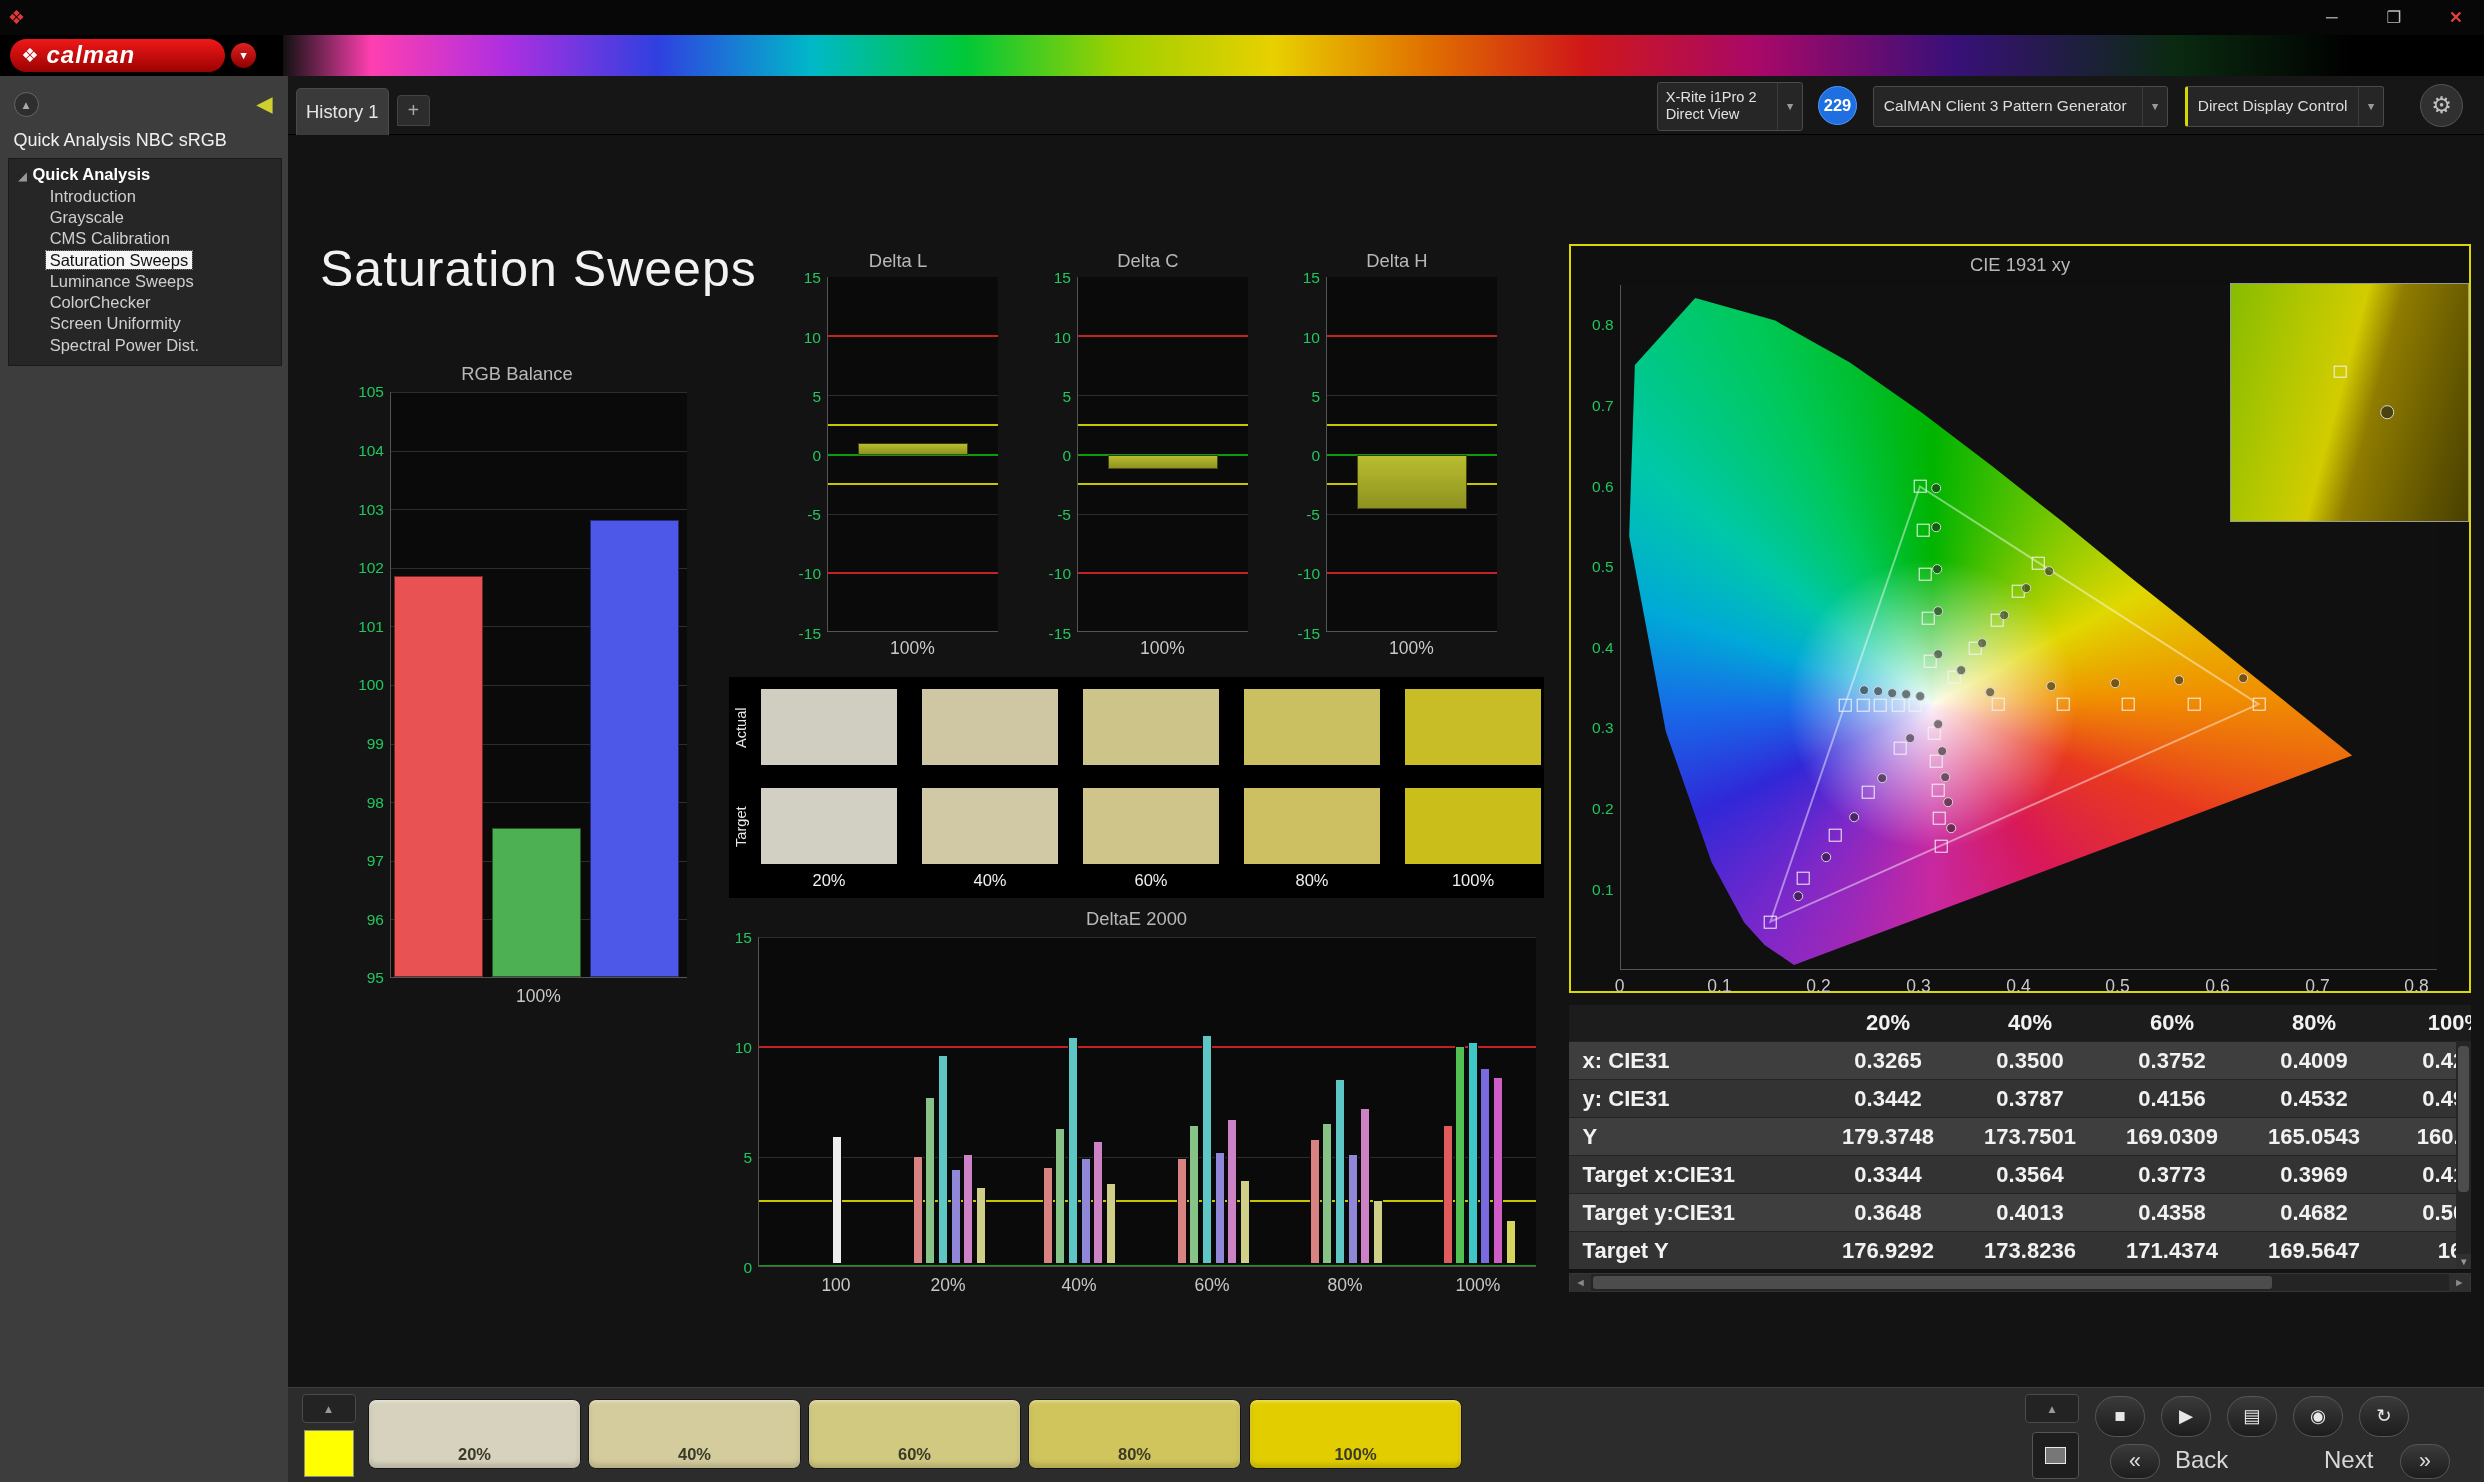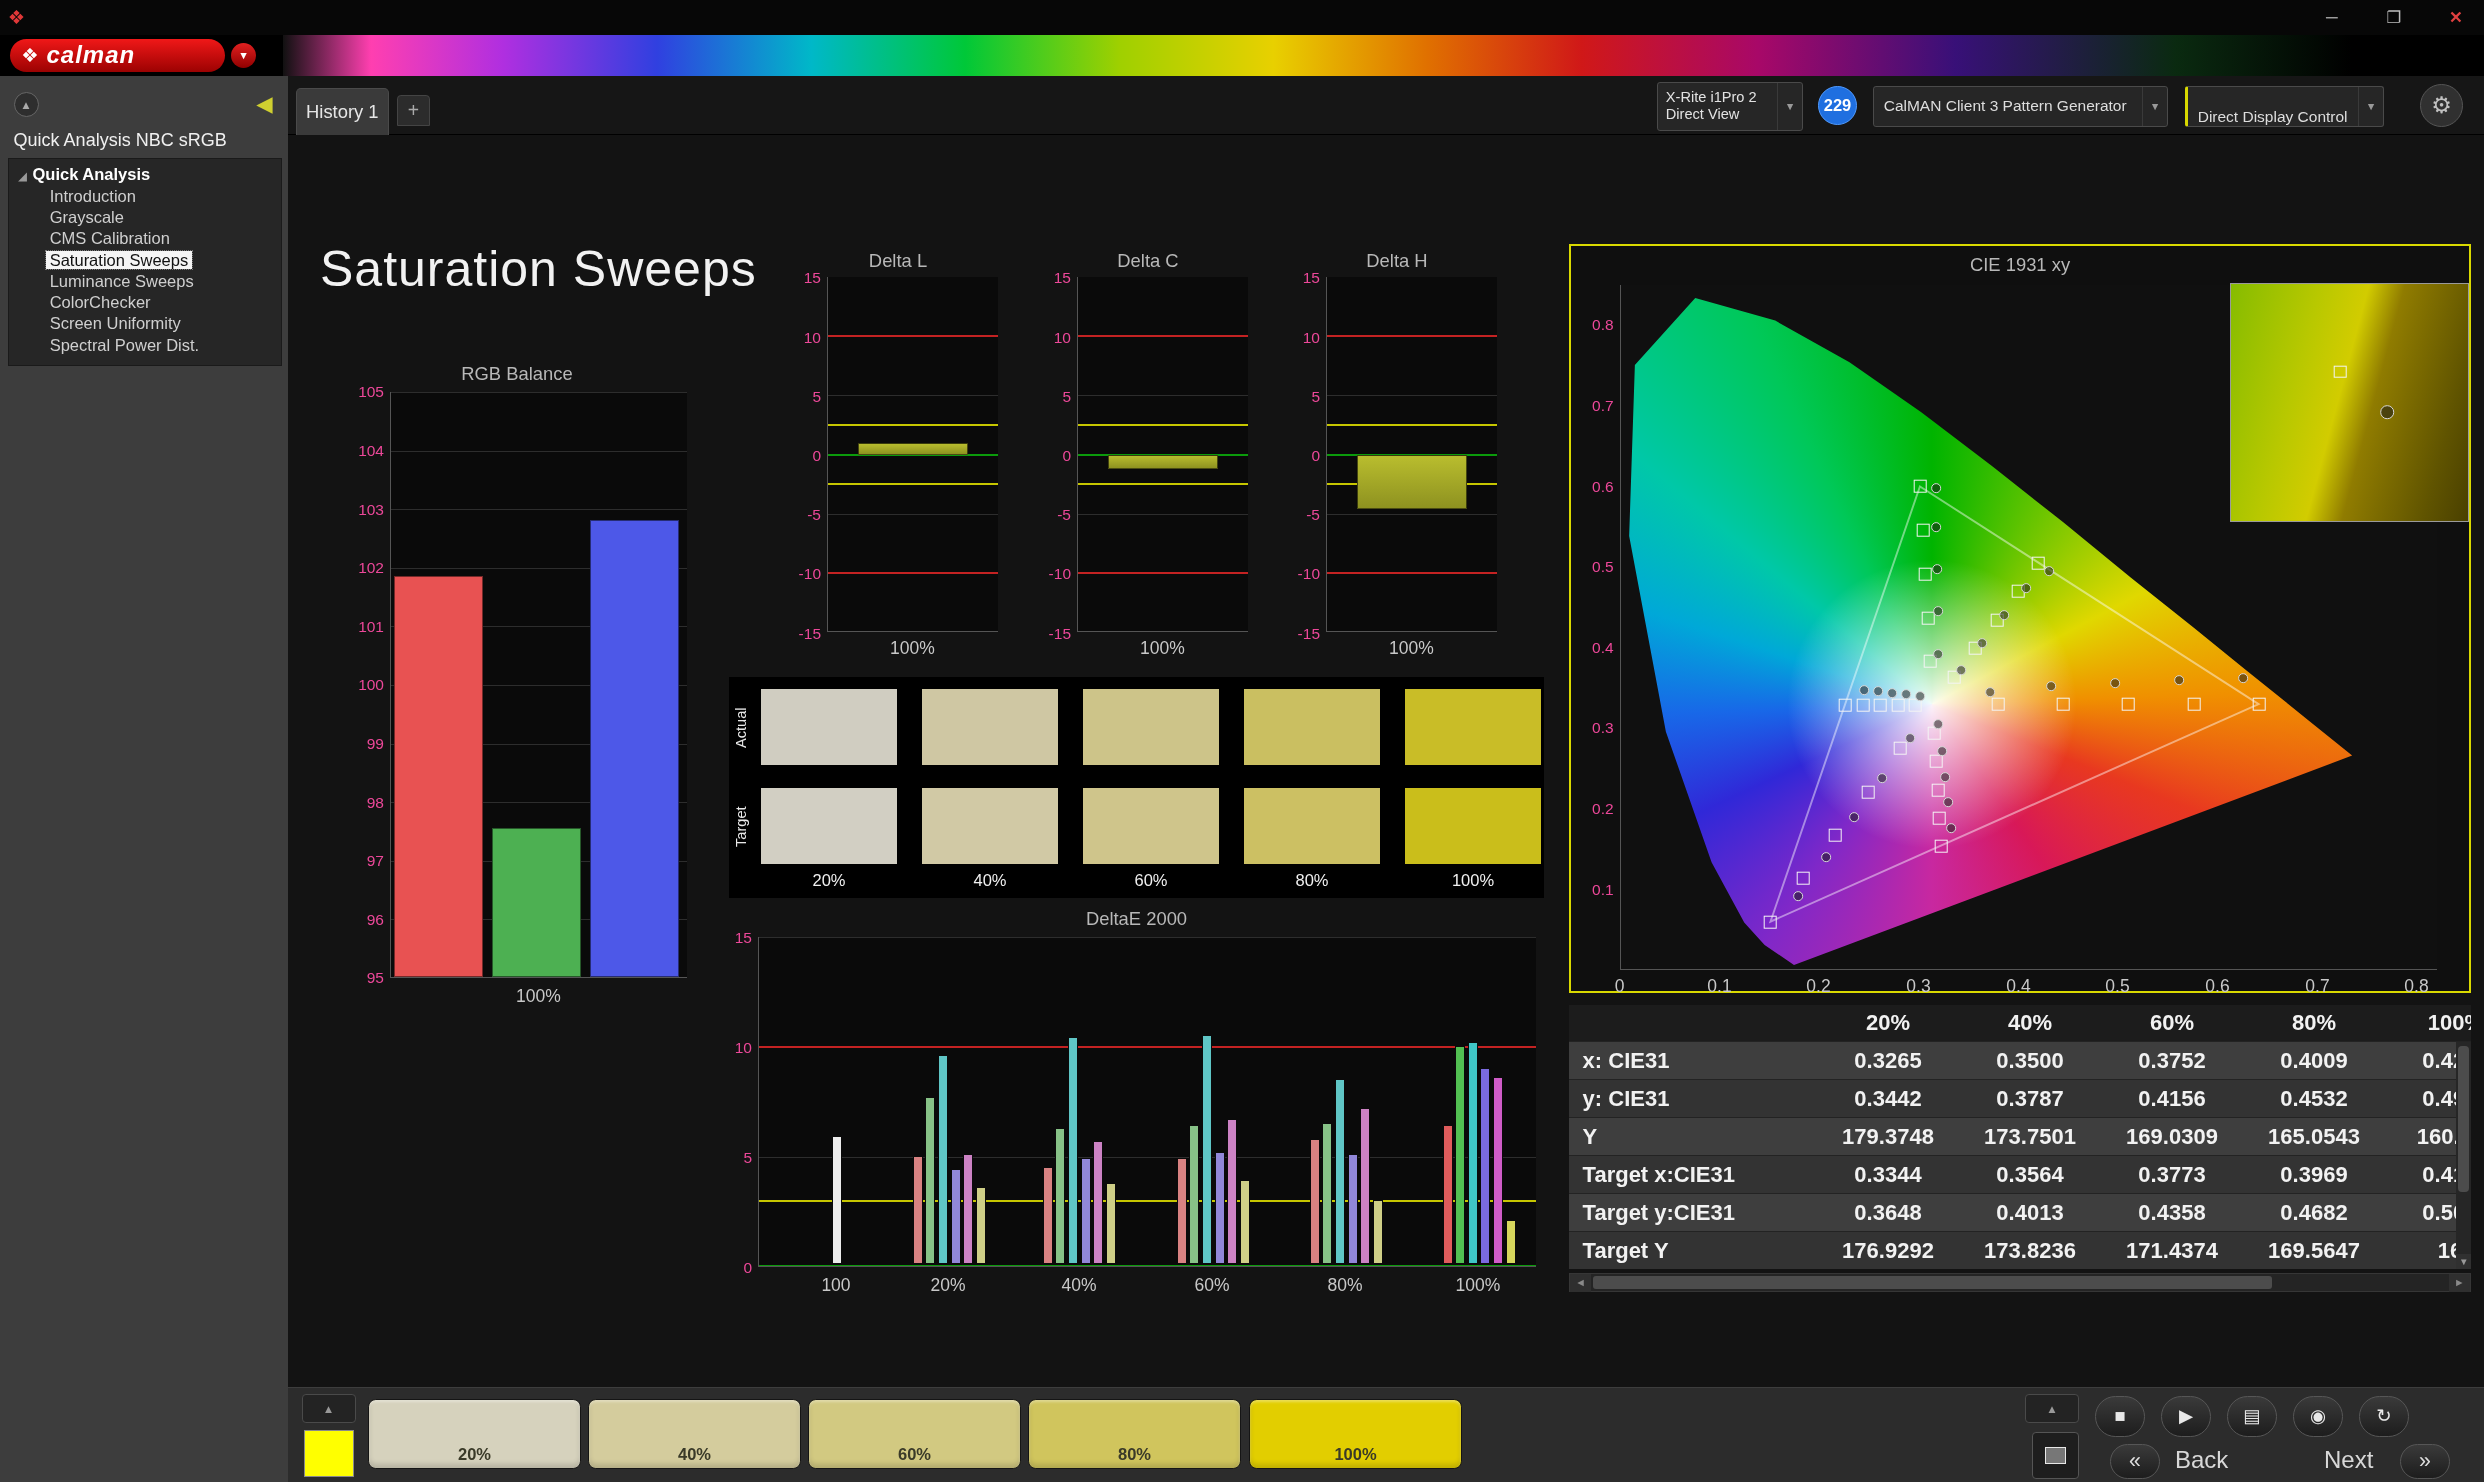--- a/index.html
+++ b/index.html
@@ -31,21 +31,21 @@
     border-radius:4.9px 4.9px 0 0;color:#e6e6e6;font-size:18.4px;display:flex;align-items:center;justify-content:center;}
   .tabadd{position:absolute;left:109px;top:19.4px;width:33px;height:31px;background:#2c2c2c;border:1px solid #444;border-radius:3.9px 3.9px 0 0;
     color:#aaa;font-size:19.4px;display:flex;align-items:center;justify-content:center;}
   .dd{position:absolute;background:#262626;border:1px solid #4a4a4a;border-radius:2.9px;display:flex;align-items:center;color:#ddd;}
   .ddcaret{margin-left:auto;width:25px;text-align:center;color:#999;font-size:10.7px;border-left:1px solid #3a3a3a;align-self:stretch;display:flex;align-items:center;justify-content:center;}
   .meterdd{left:1369px;top:5.8px;width:146px;height:49px;padding-left:7.8px;}
   .ddlines{display:flex;flex-direction:column;font-size:14.6px;line-height:17.5px;color:#e2e2e2;}
   .badge{position:absolute;left:1530px;top:9.7px;width:39px;height:39px;border-radius:50%;background:#1f6fe0;border:1.9px solid #4f9aff;
     color:#fff;font-size:16.5px;font-weight:bold;display:flex;align-items:center;justify-content:center;}
   .gendd{left:1585px;top:9.7px;width:295px;height:41px;padding-left:9.7px;font-size:15.5px;}
-  .dispdd{left:1897px;top:9.7px;width:199px;height:41px;padding-left:9.7px;font-size:15.5px;border-left:3.9px solid #d8d800;align-items:flex-end;}
+  .dispdd{left:1897px;top:9.7px;width:199px;height:41px;padding-left:9.7px;font-size:15.5px;border-left:3.9px solid #d8d800;}
   .ddtext{white-space:nowrap;overflow:hidden;}
   .gearbtn{position:absolute;left:2132px;top:7.8px;width:43px;height:43px;border-radius:50%;background:#303030;border:1px solid #555;
     color:#c0c0c0;font-size:23px;display:flex;align-items:center;justify-content:center;}
 
   
   .sidebar{position:absolute;left:0;top:76px;width:288px;height:1407px;background:#3d3d3d;}
   .sb-pin{position:absolute;left:13.6px;top:15.5px;width:25px;height:25px;border-radius:50%;background:#2e2e2e;border:1px solid #666;
     color:#aaa;font-size:11.6px;display:flex;align-items:center;justify-content:center;}
   .sb-collapse{position:absolute;left:250px;top:13.6px;width:29px;height:29px;color:#cfcf30;font-size:21.3px;display:flex;align-items:center;justify-content:center;}
   .sb-header{position:absolute;left:13.6px;top:54px;font-size:18px;color:#f0f0f0;}
@@ -57,21 +57,21 @@
   .tree-item.selected span{background:#f5f5f5;color:#111;outline:1px dotted #777;}
 
   
   .main{position:absolute;left:288px;top:135px;width:2196px;height:1252px;background:#131313;}
   .pagetitle{position:absolute;left:32px;top:105px;font-size:50px;color:#f2f2f2;font-weight:400;letter-spacing:1px;}
 
   .chartbox{position:absolute;}
   .charttitle{position:absolute;top:0;left:0;right:0;text-align:center;font-size:18.4px;color:#b8b8b8;}
   .plot{position:absolute;background:#0a0a0a;border-left:1px solid #555;border-bottom:1px solid #555;overflow:hidden;}
   .xlabel{position:absolute;text-align:center;font-size:17.5px;color:#c8c8c8;}
-  .ylab{position:absolute;text-align:right;font-size:15.5px;color:#ec4899;}
+  .ylab{position:absolute;text-align:right;font-size:15.5px;color:#22c55e;}
 
   
   .curread{position:absolute;left:24px;top:878px;}
   .curread .crtitle{font-size:33px;color:#efefef;margin-bottom:17.5px;}
   .curread .crline{font-size:26px;color:#e6e6e6;margin-bottom:21.3px;}
 
   
   .swpanel{position:absolute;left:441px;top:542px;width:815px;height:221px;background:#000;}
   .rowlab{position:absolute;left:3.9px;width:21.3px;color:#e8e8e8;font-size:14.6px;writing-mode:vertical-rl;transform:rotate(180deg);text-align:center;}
   .collab{position:absolute;font-size:16.5px;color:#f0f0f0;text-align:center;width:136px;}

